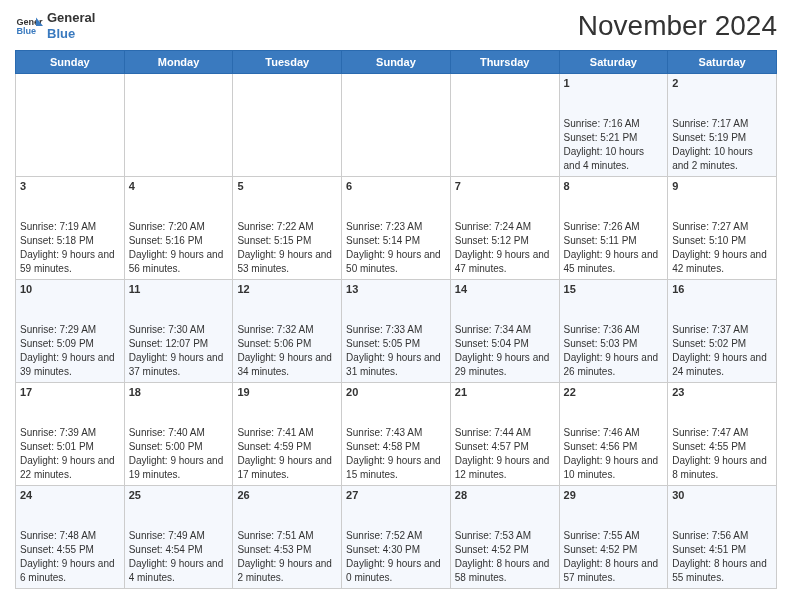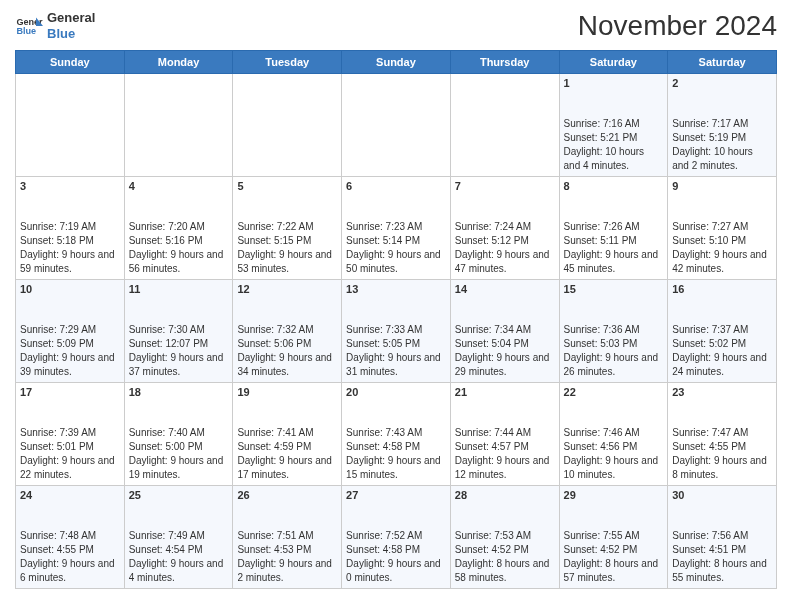--- a/index.html
+++ b/index.html
@@ -319,21 +319,21 @@
           <td>
             <span class="day-num">26</span>
             <div class="day-info">Sunrise: 7:51 AM
 Sunset: 4:53 PM
 Daylight: 9 hours
 and 2 minutes.</div>
           </td>
           <td>
             <span class="day-num">27</span>
             <div class="day-info">Sunrise: 7:52 AM
-Sunset: 4:58 PM
+Sunset: 4:30 PM
 Daylight: 9 hours
 and 0 minutes.</div>
           </td>
           <td>
             <span class="day-num">28</span>
             <div class="day-info">Sunrise: 7:53 AM
 Sunset: 4:52 PM
 Daylight: 8 hours
 and 58 minutes.</div>
           </td>

